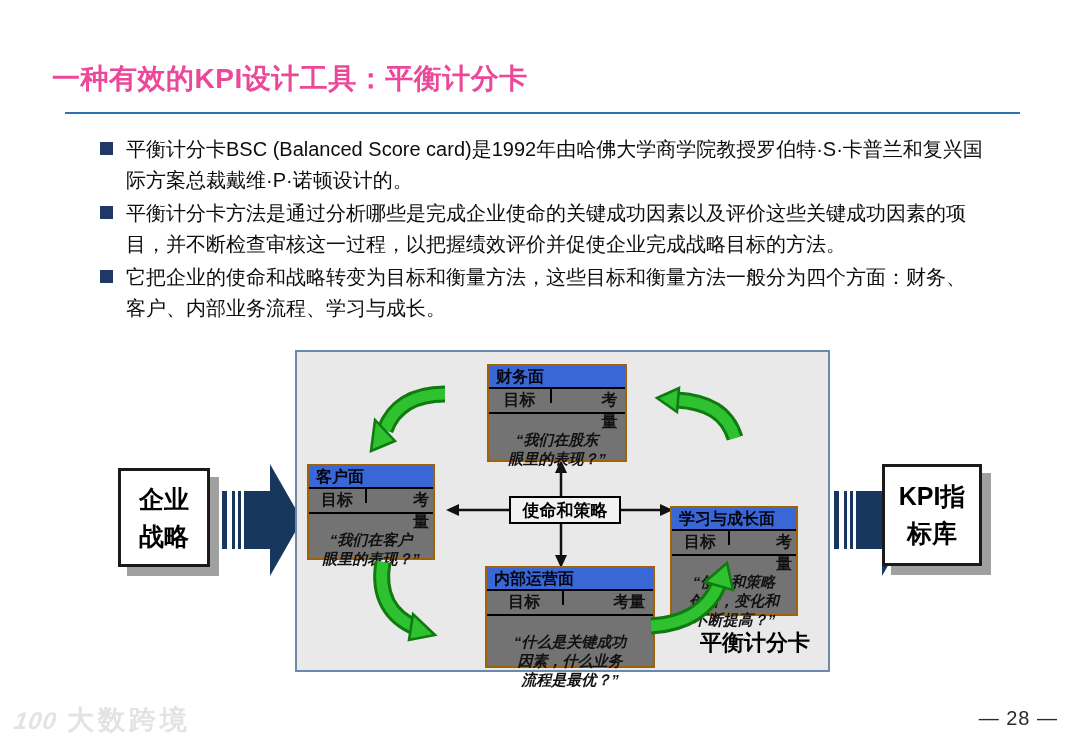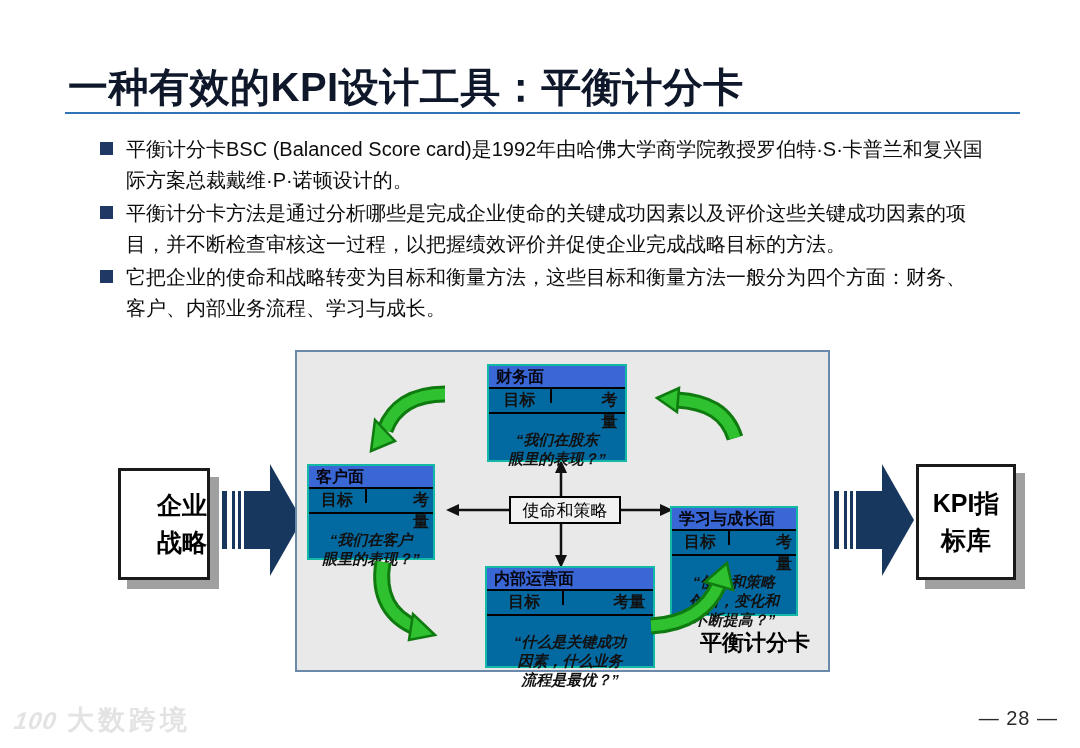--- a/index.html
+++ b/index.html
@@ -1,52 +1,52 @@
 <!DOCTYPE html>
 <html><head>
 <meta charset="utf-8">
 <style>
   html,body{margin:0;padding:0;background:#fff;}
   #slide{position:relative;width:1080px;height:748px;background:#ffffff;overflow:hidden;
          font-family:"Liberation Sans","DejaVu Sans",sans-serif;color:#111;}
   
-  .title{position:absolute;left:68px;top:60px;font-size:40px;font-weight:bold;color:#0f172a;letter-spacing:0.5px;}
+  .title{position:absolute;left:52px;top:60px;font-size:28px;font-weight:bold;color:#ec4899;letter-spacing:0.5px;}
   .title-rule{position:absolute;left:65px;top:112px;width:955px;height:2px;background:#2e74b5;}
   
   .bullets{position:absolute;left:100px;top:134px;width:885px;}
   .bullet{position:relative;padding-left:26px;font-size:20px;line-height:31px;margin-bottom:2px;color:#0d0d0d;}
   .bullet .sq{position:absolute;left:0;top:8px;width:13px;height:13px;background:#1f3864;}
   
   .panel{position:absolute;left:295px;top:350px;width:535px;height:322px;background:#e9e9e9;
          border:2px solid #6b89ab;box-sizing:border-box;}
   .panel svg.lines{position:absolute;left:0;top:0;z-index:1;}
   .panel svg.green{position:absolute;left:0;top:0;z-index:3;pointer-events:none;}
-  .card{position:absolute;z-index:2;background:#0369a1;border:2px solid #14b8a6;box-sizing:border-box;}
+  .card{position:absolute;z-index:2;background:#737373;border:2px solid #a16207;box-sizing:border-box;}
   .card-title{background:#3a67d6;color:#05050f;font-weight:bold;font-size:16px;line-height:21px;
               padding-left:7px;border-bottom:2px solid #000;}
   .card-cols{position:relative;display:flex;border-bottom:2px solid #000;height:23px;gap:44px;}
   .card-cols::after{content:"";position:absolute;left:45%;top:0;width:2px;height:14px;background:#000;}
   .card-cols .col{font-weight:bold;font-size:16px;line-height:22px;text-align:center;}
   .card-cols .c1{width:45%;}
   .card-cols .c2{flex:1;}
   .card-quote{font-style:italic;font-weight:bold;font-size:15px;line-height:19px;text-align:center;padding-top:16px;}
   .card-finance{left:190px;top:12px;width:140px;height:98px;}
   .card-customer{left:10px;top:112px;width:128px;height:96px;}
   .card-learning{left:373px;top:110px;width:128px;height:110px;margin-top:44px;}
   .card-internal{left:188px;top:214px;width:170px;height:102px;}
   .center-box{position:absolute;z-index:2;left:212px;top:144px;width:112px;height:28px;background:#f2f2f2;
               border:2px solid #000;box-sizing:border-box;display:flex;align-items:center;justify-content:center;
-              font-size:17px;font-weight:normal;color:#000;}
+              font-size:17px;font-weight:bold;color:#000;}
   .panel-label{position:absolute;z-index:2;right:18px;bottom:12px;font-size:22px;font-weight:bold;color:#000;}
   
   .shadow-box{position:absolute;background:#fff;border:3px solid #1a1a1a;box-shadow:9px 9px 0 #a0a0a0;
               box-sizing:border-box;display:flex;flex-direction:column;align-items:center;justify-content:center;
               font-size:25px;font-weight:600;line-height:37px;color:#000;}
-  .box-strategy{left:118px;top:468px;width:92px;height:112px;align-items:flex-end;}
-  .box-kpi{left:916px;top:464px;width:100px;height:116px;}
+  .box-strategy{left:118px;top:468px;width:92px;height:99px;}
+  .box-kpi{left:882px;top:464px;width:100px;height:102px;}
   .striped-arrow{position:absolute;width:80px;height:112px;}
   .arrow-in{left:222px;top:464px;}
   .arrow-out{left:834px;top:464px;}
   
   .logo{position:absolute;left:14px;bottom:10px;color:#e3e3e3;font-weight:bold;display:flex;align-items:baseline;}
   .logo .mark{font-size:24px;font-style:italic;letter-spacing:1px;margin-right:10px;transform:skewX(-8deg);}
   .logo .text{font-size:27px;letter-spacing:4px;}
   .page-num{position:absolute;right:22px;bottom:18px;font-size:20px;color:#2b2b2b;letter-spacing:1px;}
 </style>
 </head>

